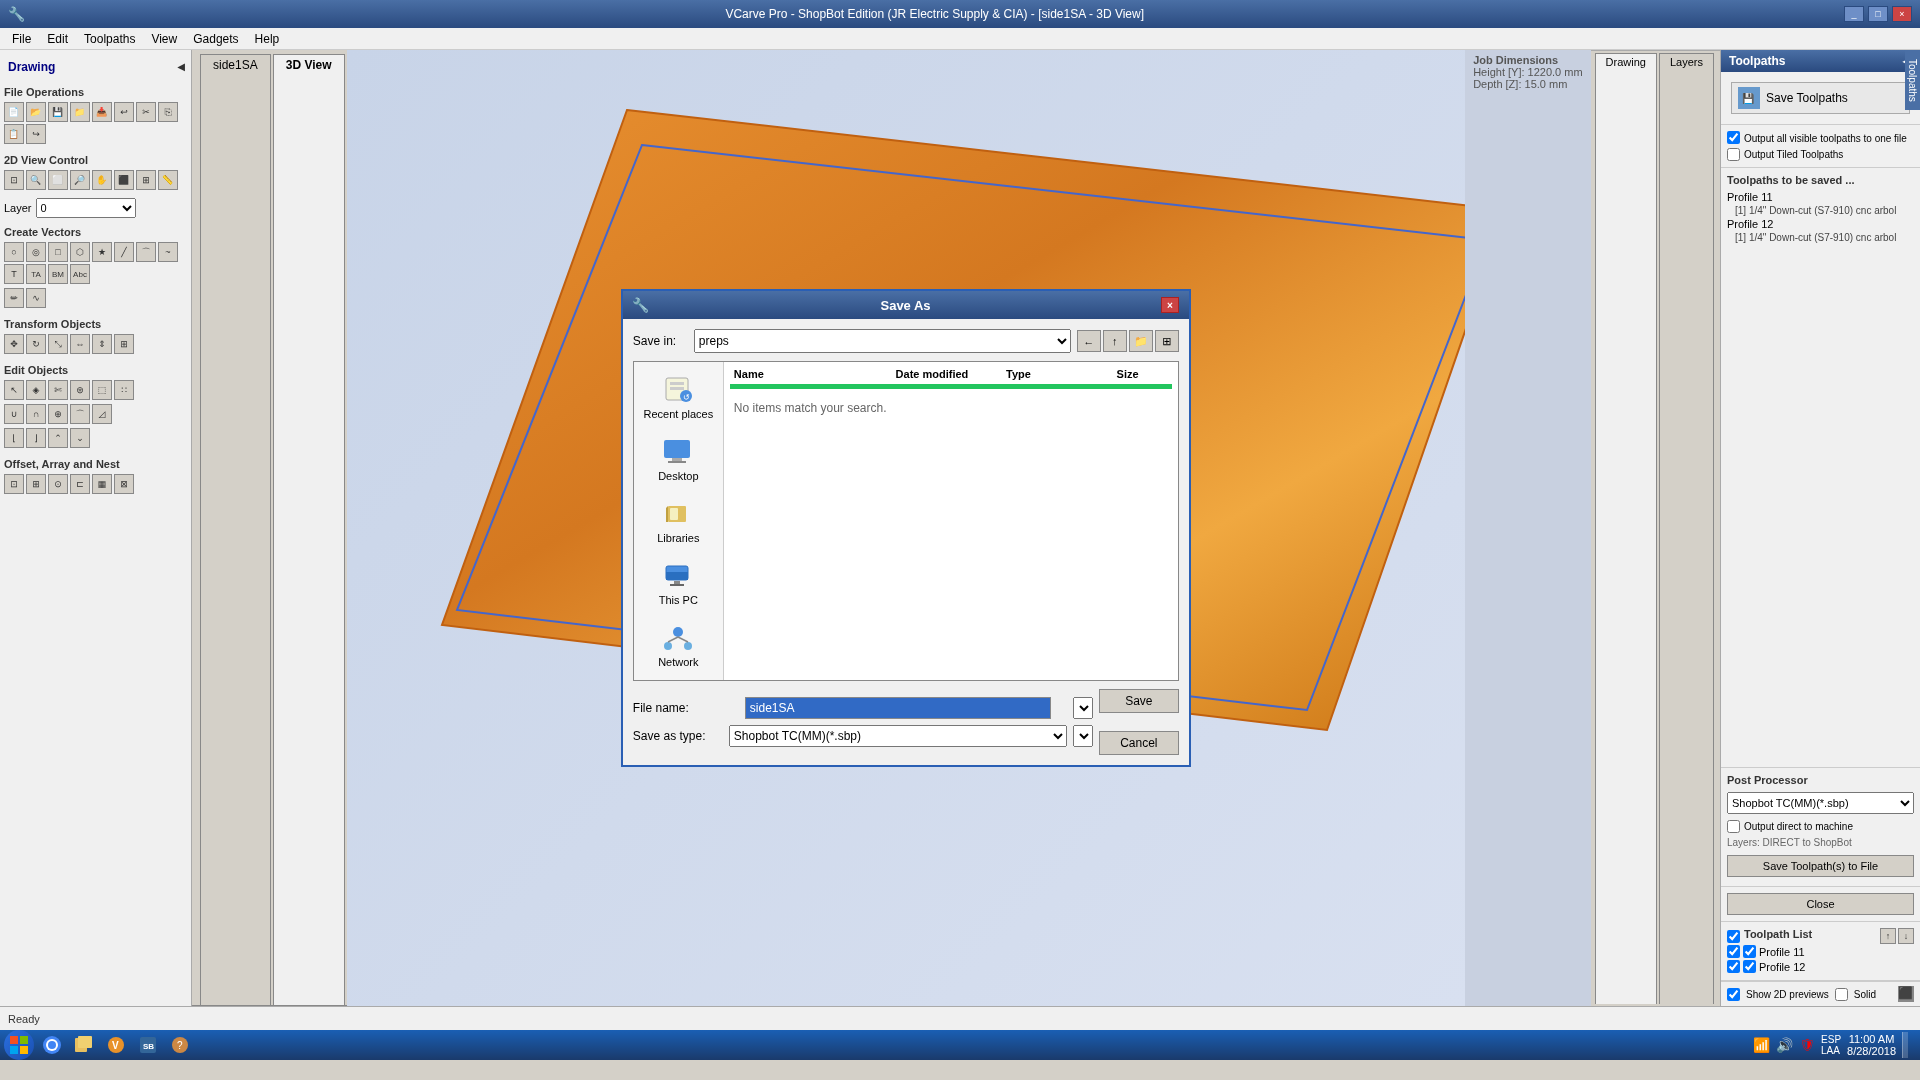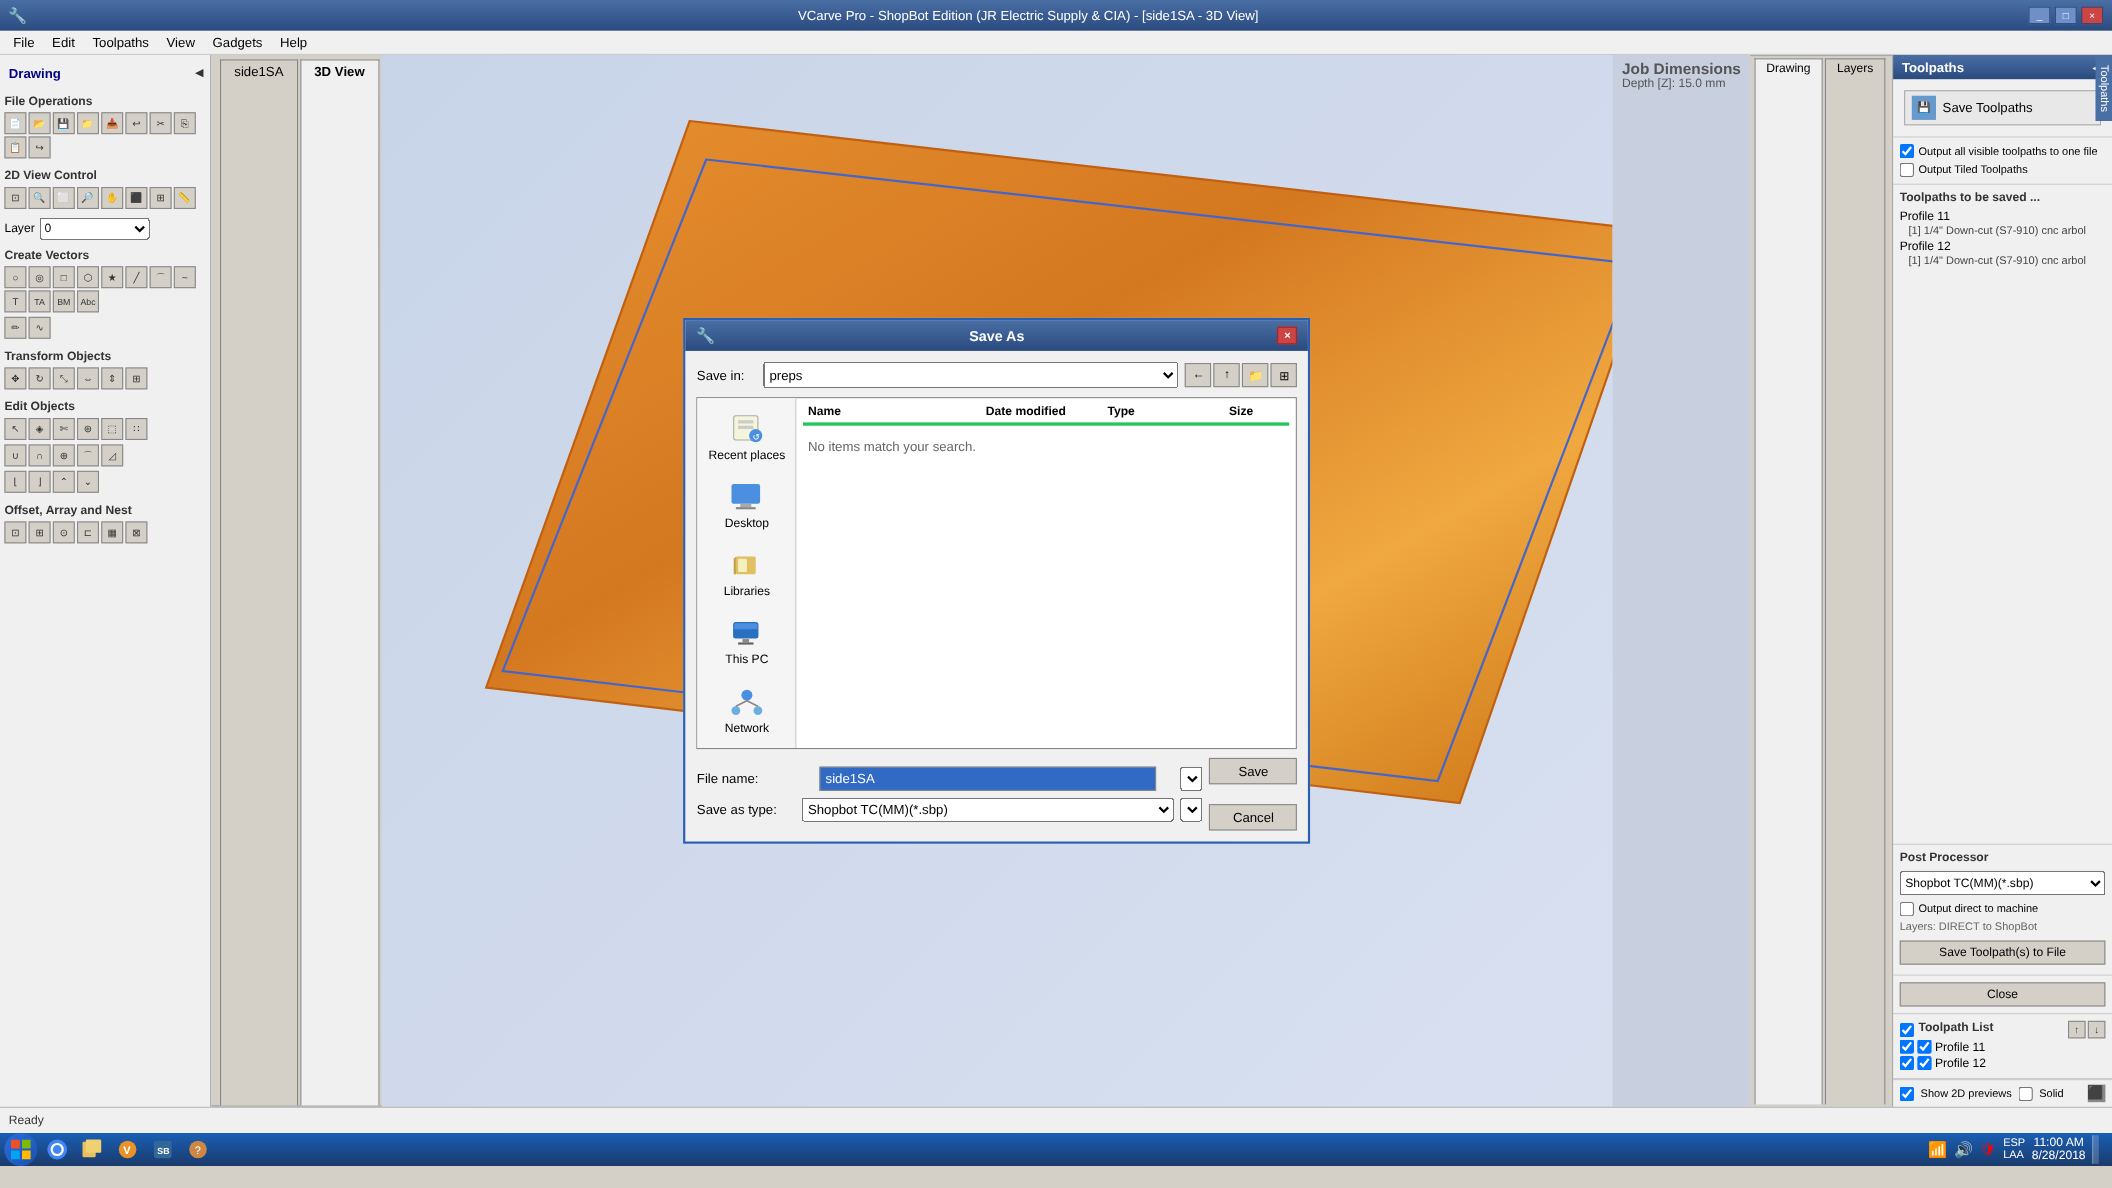--- a/index.html
+++ b/index.html
@@ -77,21 +77,21 @@
     .dialog-savein-row { display: flex; align-items: center; gap: 6px; margin-bottom: 8px; }
     .dialog-savein-label { font-size: 12px; min-width: 55px; }
     .dialog-savein-select { flex: 1; height: 24px; font-size: 12px; }
     .dialog-nav-btns { display: flex; gap: 2px; }
     .dialog-nav-btn { width: 24px; height: 22px; background: #d4d0c8; border: 1px solid #888; display: flex; align-items: center; justify-content: center; font-size: 11px; cursor: pointer; }
     .dialog-content { display: flex; gap: 0; border: 1px solid #888; background: white; }
     .dialog-sidebar { width: 90px; background: #f5f5f5; border-right: 1px solid #ccc; padding: 4px 0; }
     .dialog-sidebar-item { display: flex; flex-direction: column; align-items: center; padding: 8px 4px; cursor: pointer; font-size: 11px; text-align: center; }
     .dialog-sidebar-icon { width: 36px; height: 32px; display: flex; align-items: center; justify-content: center; margin-bottom: 2px; }
     .dialog-file-list { flex: 1; min-height: 260px; padding: 6px; display: flex; flex-direction: column; }
-    .dialog-file-header { display: flex; font-size: 11px; font-weight: bold; border-bottom: 3px solid #22c55e; padding-bottom: 4px; margin-bottom: 4px; }
+    .dialog-file-header { display: flex; font-size: 11px; font-weight: bold; border-bottom: 5px solid #22c55e; padding-bottom: 4px; margin-bottom: 4px; }
     .dialog-file-header-col { padding: 0 4px; }
     .dialog-empty-msg { color: #666; font-size: 12px; padding: 8px 4px; }
     .dialog-filename-row { display: flex; align-items: center; gap: 22px; margin-top: 8px; }
     .dialog-filename-label { min-width: 90px; font-size: 12px; }
     .dialog-filename-input { flex: 1; height: 22px; font-size: 12px; background: #316ac5; color: white; border: 1px solid #888; padding: 2px 4px; }
     .dialog-saveas-row { display: flex; align-items: center; gap: 6px; margin-top: 6px; }
     .dialog-saveas-label { min-width: 90px; font-size: 12px; }
     .dialog-saveas-select { flex: 1; height: 22px; font-size: 12px; }
     .dialog-action-btn { width: 80px; height: 24px; background: #d4d0c8; border: 1px solid #888; font-size: 12px; cursor: pointer; }
     .dialog-buttons-col { display: flex; flex-direction: column; gap: 18px; justify-content: flex-end; }
@@ -387,21 +387,22 @@
               </div>
             </div>
 
           </div>
         </div>
       </div>
 
     </div>
 
     <div class="dimensions-section">
-      <div style="font-size:14px; color:#555; font-weight:bold;">Job Dimensions</div>
+      <div style="font-size:11px; color:#555; font-weight:bold;">Job Dimensions</div>
+      <div style="font-size:11px; color:#555;">Height [Y]: 1220.0 mm</div>
       <div style="font-size:11px; color:#555;">Depth  [Z]: 15.0 mm</div>
     </div>
 
     <div id="bottom-tabs">
       <div class="bottom-tab active">Drawing</div>
       <div class="bottom-tab">Layers</div>
     </div>
 
   </div>
 

